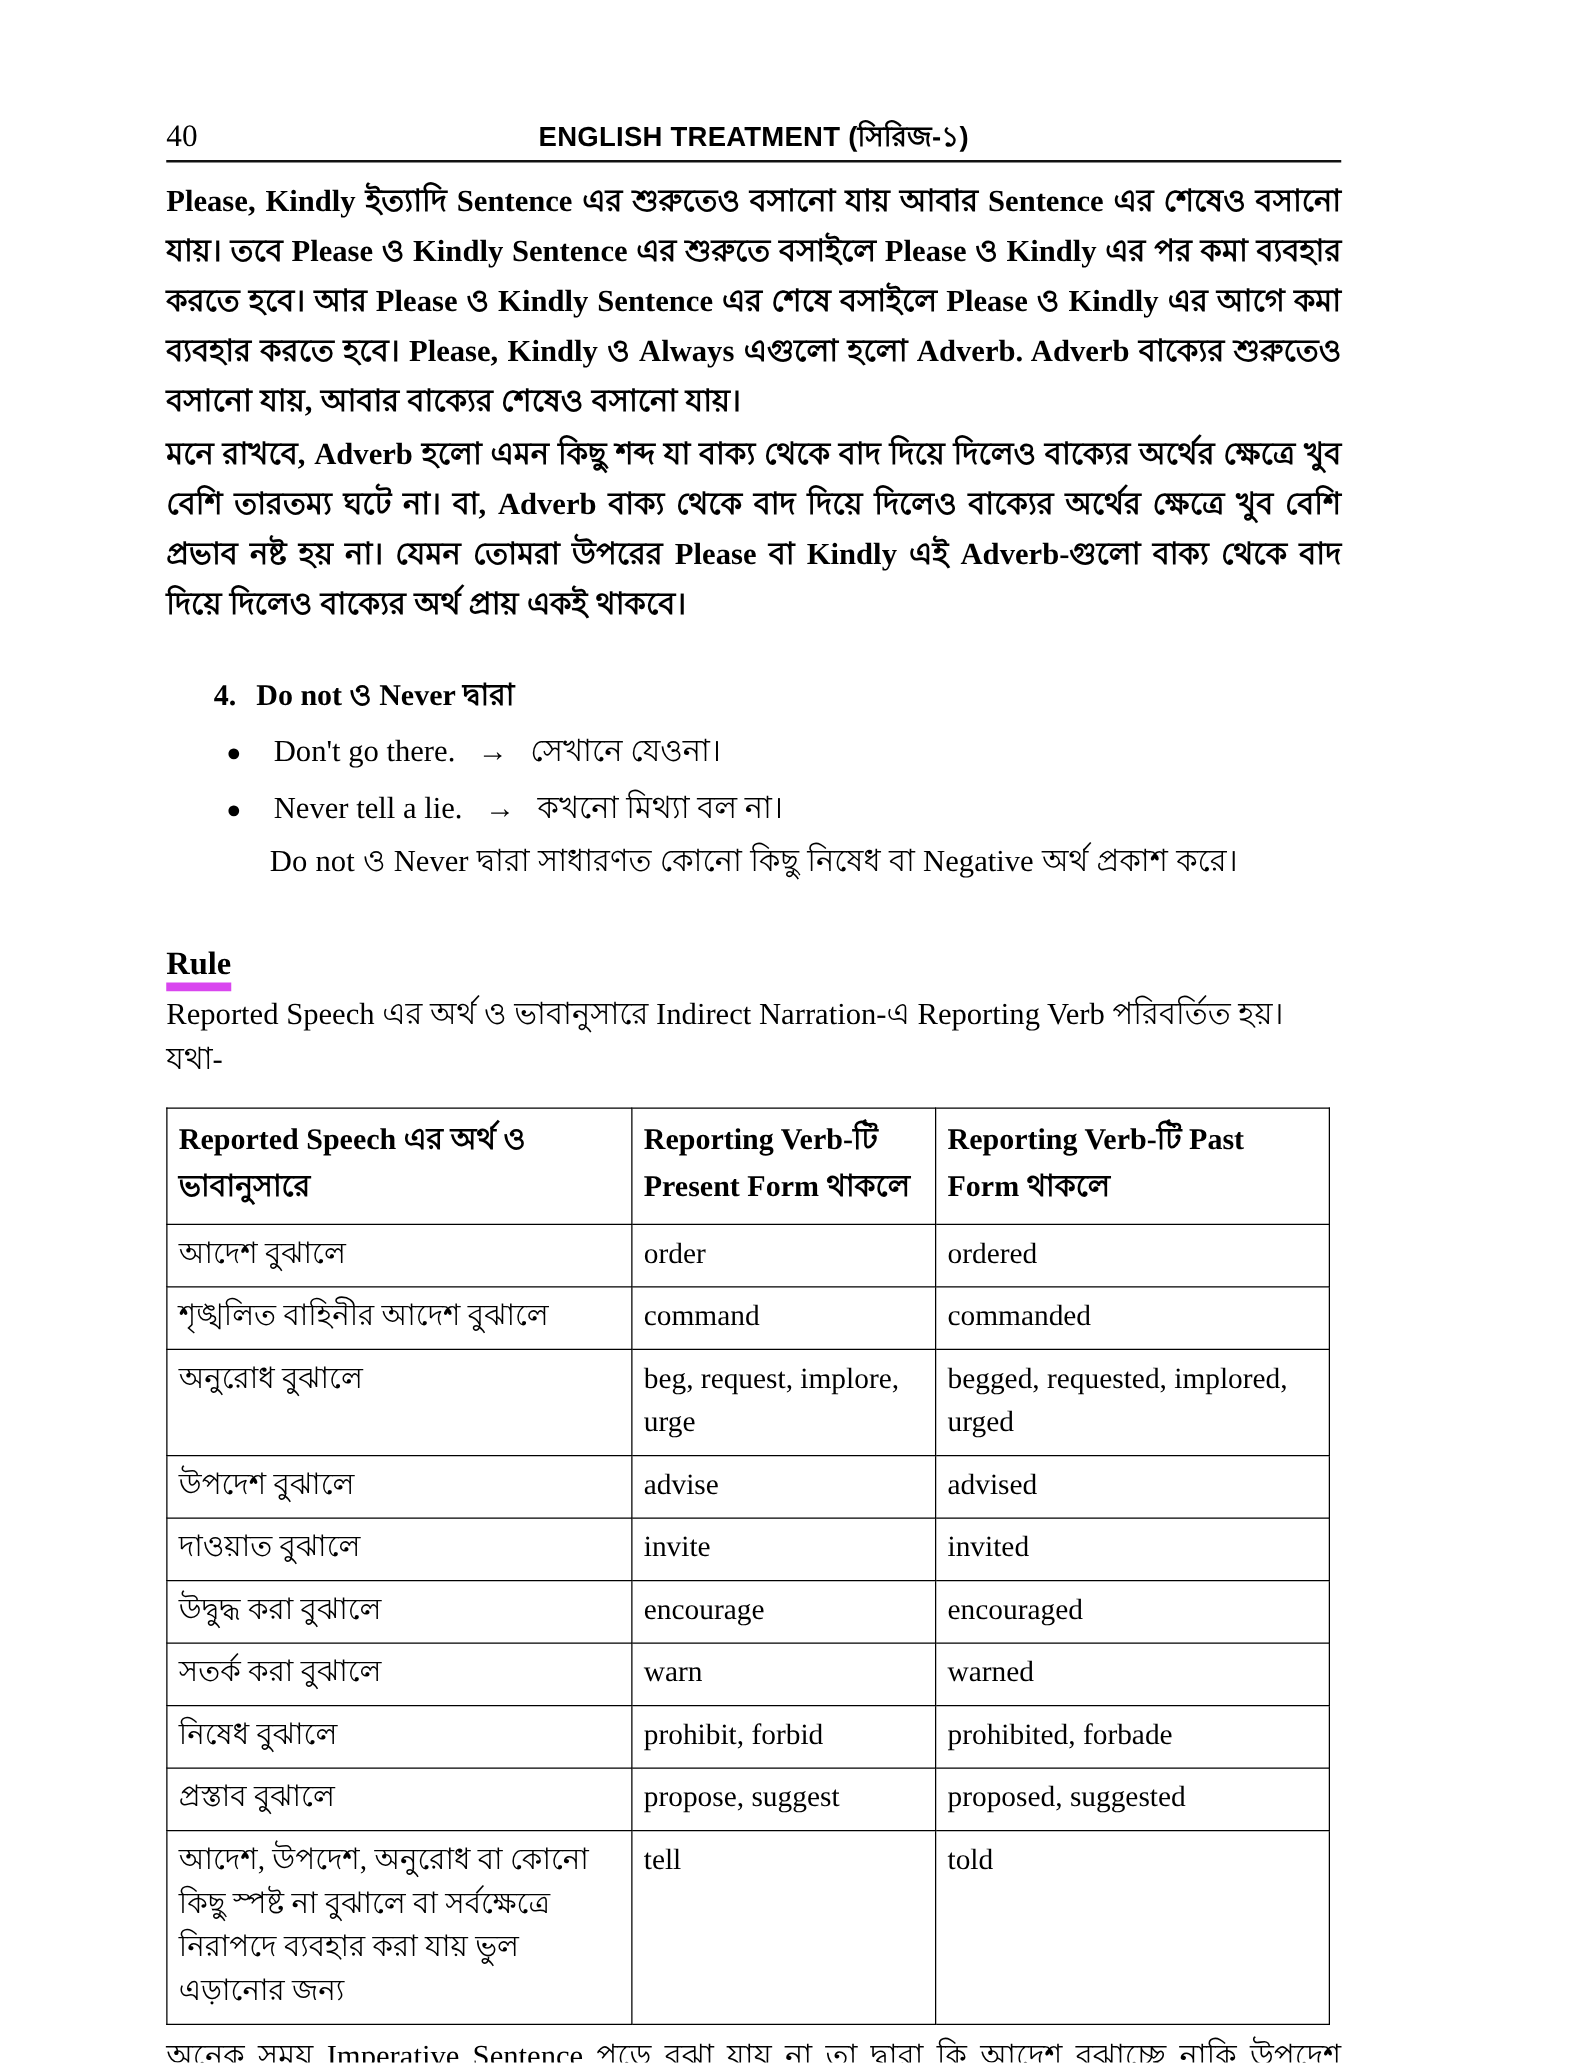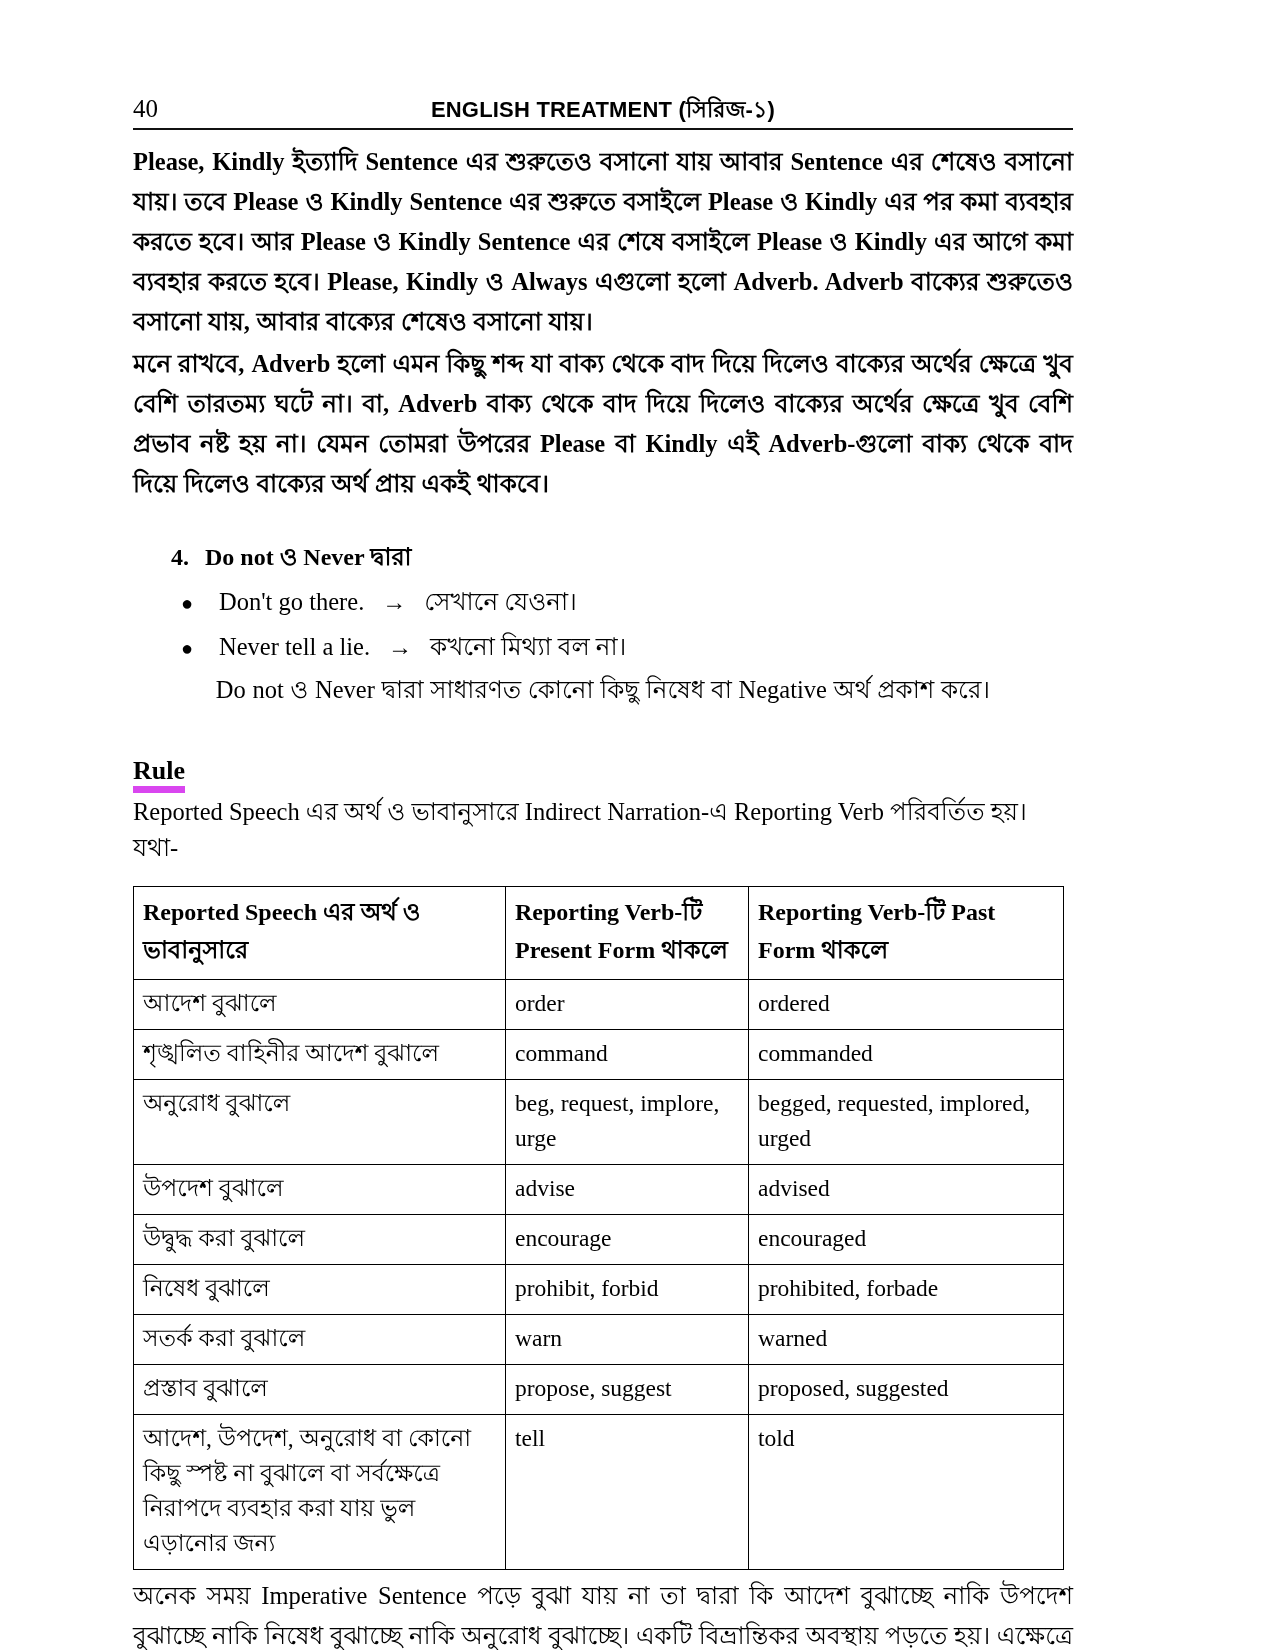--- a/index.html
+++ b/index.html
@@ -261,35 +261,40 @@
           <td>অনুরোধ বুঝালে</td>
           <td class="justify-cell">beg, request, implore, urge</td>
           <td class="justify-cell">begged, requested, implored, urged</td>
         </tr>
         <tr>
           <td>উপদেশ বুঝালে</td>
           <td>advise</td>
           <td>advised</td>
         </tr>
         <tr>
+          <td>দাওয়াত বুঝালে</td>
+          <td>invite</td>
+          <td>invited</td>
+        </tr>
+        <tr>
           <td>উদ্বুদ্ধ করা বুঝালে</td>
           <td>encourage</td>
           <td>encouraged</td>
         </tr>
         <tr>
+          <td>সতর্ক করা বুঝালে</td>
+          <td>warn</td>
+          <td>warned</td>
+        </tr>
+        <tr>
           <td>নিষেধ বুঝালে</td>
           <td>prohibit, forbid</td>
           <td>prohibited, forbade</td>
         </tr>
         <tr>
-          <td>সতর্ক করা বুঝালে</td>
-          <td>warn</td>
-          <td>warned</td>
-        </tr>
-        <tr>
           <td>প্রস্তাব বুঝালে</td>
           <td>propose, suggest</td>
           <td>proposed, suggested</td>
         </tr>
         <tr>
           <td class="justify-cell tall">আদেশ, উপদেশ, অনুরোধ বা কোনো কিছু স্পষ্ট না বুঝালে বা সর্বক্ষেত্রে নিরাপদে ব্যবহার করা যায় ভুল এড়ানোর জন্য</td>
           <td class="tall">tell</td>
           <td class="tall">told</td>
         </tr>
       </tbody>

